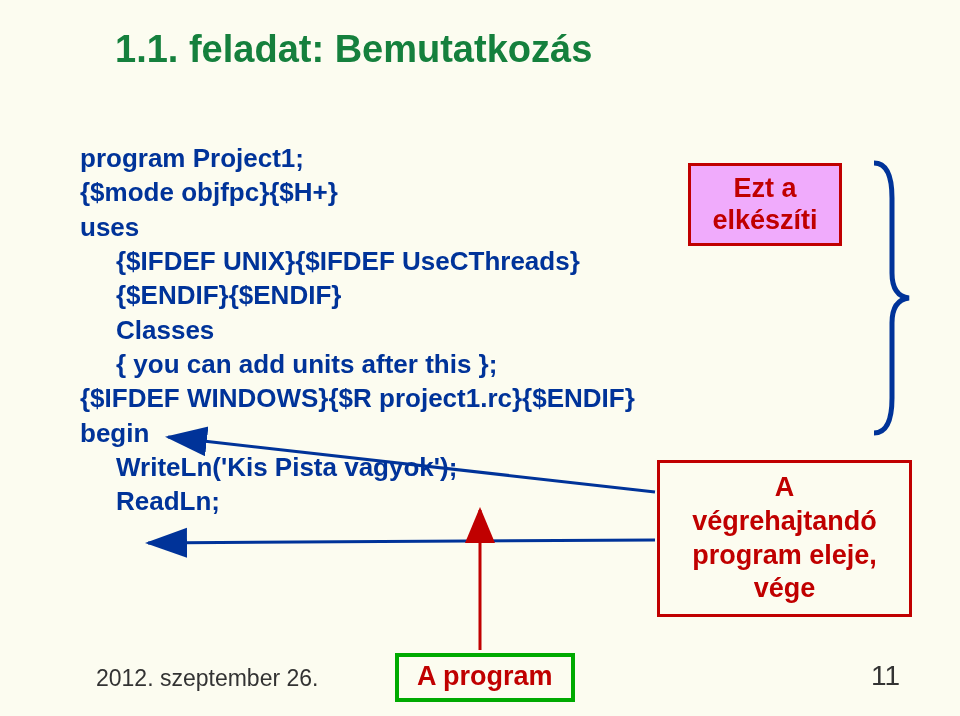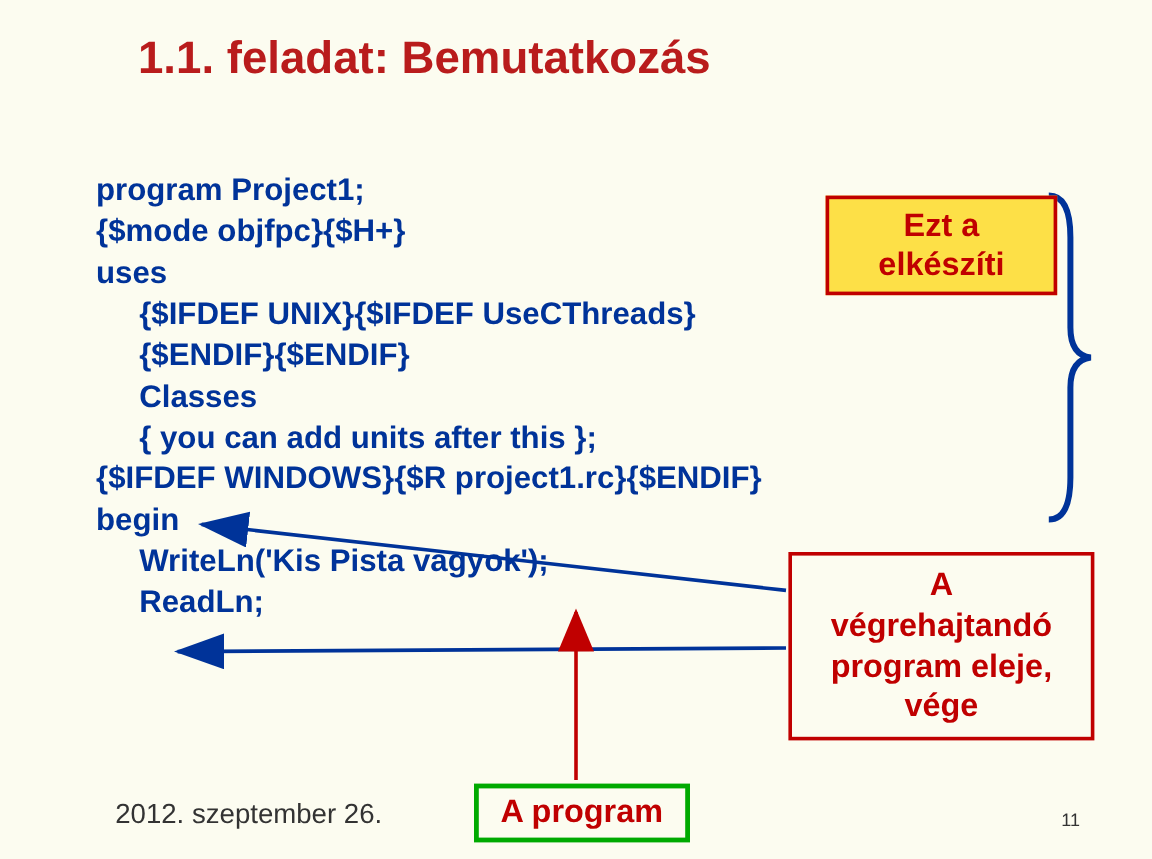--- a/index.html
+++ b/index.html
@@ -10,47 +10,47 @@
     font-family: Verdana, Arial, sans-serif;
     position: relative;
     overflow: hidden;
   }
   .title {
     position: absolute;
     left: 115px;
     top: 28px;
     font-size: 38px;
     font-weight: bold;
-    color: #b91c1c;
+    color: #15803d;
   }
   .code {
     position: absolute;
     left: 80px;
     top: 105px;
     font-size: 26px;
     font-weight: bold;
     line-height: 1.32;
     color: #003399;
     margin-top: 36px;
   }
   .code .line { white-space: pre; }
   .indent1 { padding-left: 36px; }
   .box1 {
     position: absolute;
     left: 688px;
     top: 163px;
-    width: 193px;
+    width: 154px;
     border: 3px solid #c00000;
     padding: 6px 8px;
     font-size: 27px;
     font-weight: bold;
     color: #c00000;
     text-align: center;
     line-height: 1.2;
-    background: #fde047;
+    background: #f0abfc;
   }
   .box2 {
     position: absolute;
     left: 657px;
     top: 460px;
     width: 255px;
     border: 3px solid #c00000;
     padding: 8px 6px;
     font-size: 27px;
     font-weight: bold;
@@ -63,21 +63,21 @@
     position: absolute;
     left: 96px;
     bottom: 24px;
     font-size: 23px;
     color: #333;
   }
   .footer-page {
     position: absolute;
     right: 60px;
     bottom: 24px;
-    font-size: 15px;
+    font-size: 28px;
     color: #333;
   }
   .program-box {
     position: absolute;
     left: 395px;
     bottom: 14px;
     border: 4px solid #00aa00;
     padding: 4px 18px 6px 18px;
     font-size: 27px;
     font-weight: bold;

